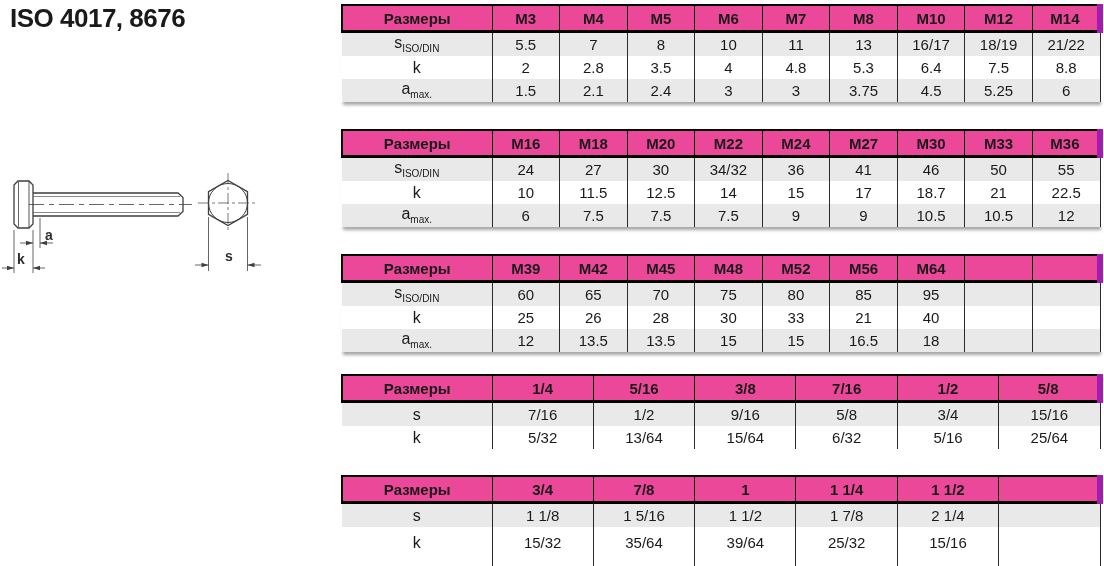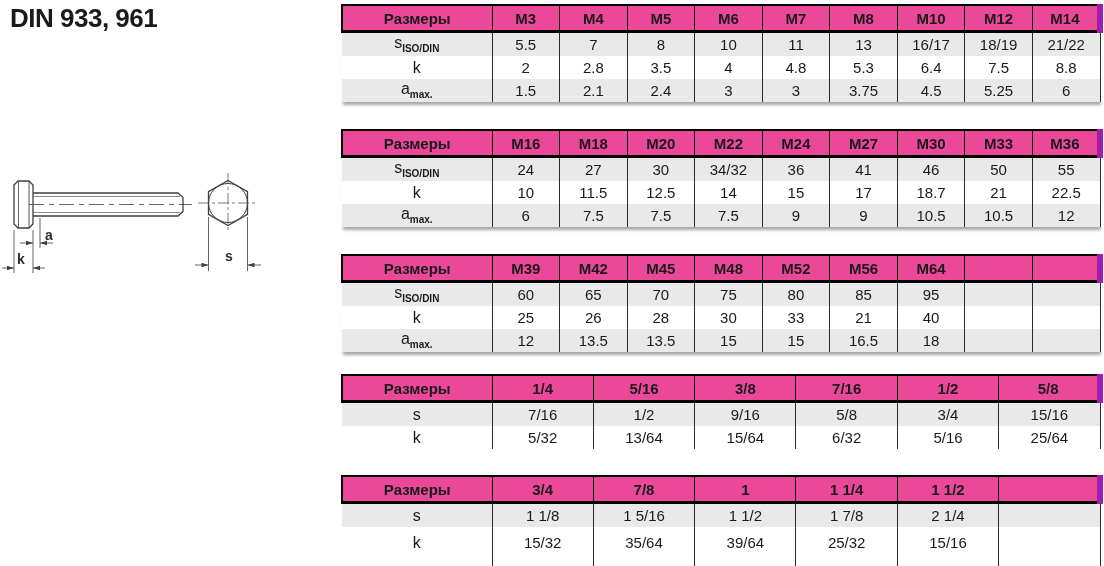--- a/index.html
+++ b/index.html
@@ -28,37 +28,37 @@
   table.dim-table th:first-child { border-left:2px solid #000; }
   table.dim-table th:last-child  { border-right:6px solid #a21caf; }
   table.dim-table td {
     border-left:1px solid #2a2a2a; border-right:1px solid #2a2a2a;
     height:23px; padding:0; text-align:center; font-size:15px;
   }
   table.dim-table td:first-child { border-left:none; }
   table.dim-table tbody tr:nth-child(odd)  td { background:#e9e9e9; }
   table.dim-table tbody tr:nth-child(even) td { background:#ffffff; }
   table.dim-table td.lbl { font-size:16px; }
-  table.dim-table td.lbl sub { font-size:10px;font-weight:bold; }
+  table.dim-table td.lbl sub { font-size:10px; }
   .tbl { margin:0; }
   .tbl.shadowed { box-shadow:0 5px 3px -2px rgba(0,0,0,0.35); }
   .mt1 { margin-top:4px; }
   .mt2 { margin-top:27px; }
   .mt3 { margin-top:27px; }
   .mt4 { margin-top:22px; }
   .mt5 { margin-top:26px; }
   .tbl.last-tall tbody tr:last-child td { height:42px; vertical-align:top; padding-top:7px; }
   
   .dim-label { font-family:"Liberation Sans",sans-serif; font-size:14px; font-weight:bold; fill:#2e2e2e; }
 </style>
 </head>
 <body>
 
 <div class="left-panel">
-  <div class="title-bold">DIN 933, 961</div>
+  <div class="title-bold">ISO 4017, 8676</div>
 </div>
 
 <div class="diagram-wrap">
   <svg width="290" height="170" viewBox="0 0 290 170">
 
     <g stroke="#3f3f3f" fill="none" stroke-width="1.3">
       <polygon points="14,15 18,11 29,11 33,15 33,54 29,58 18,58 14,54"></polygon>
       <line x1="18.5" y1="12" x2="18.5" y2="57" stroke-width="0.8"></line>
       <line x1="29" y1="11" x2="29" y2="58" stroke-width="0.9"></line>
 

